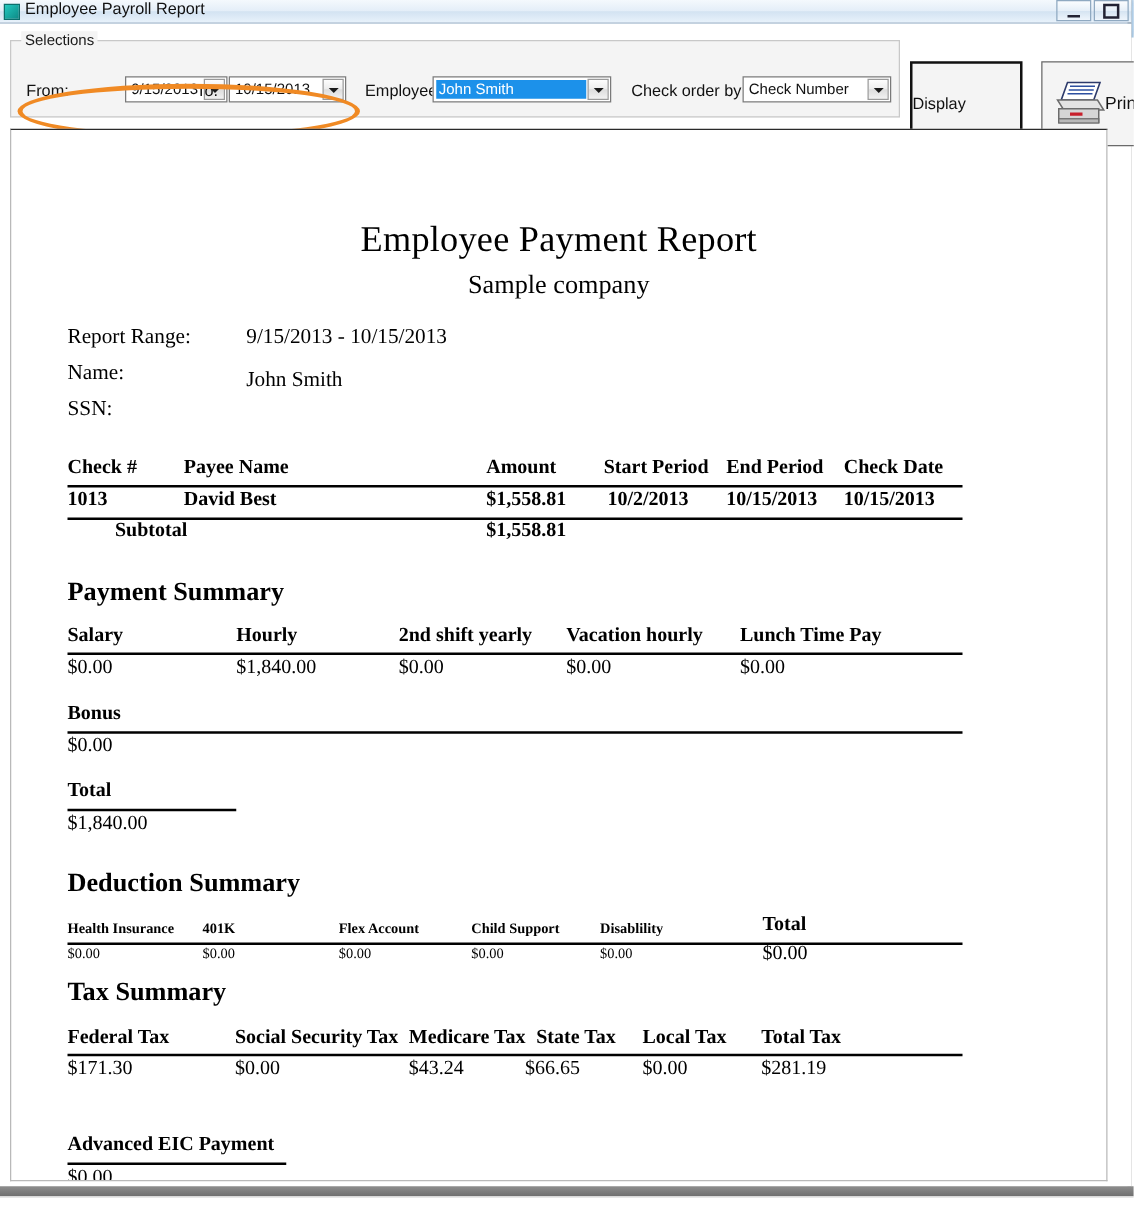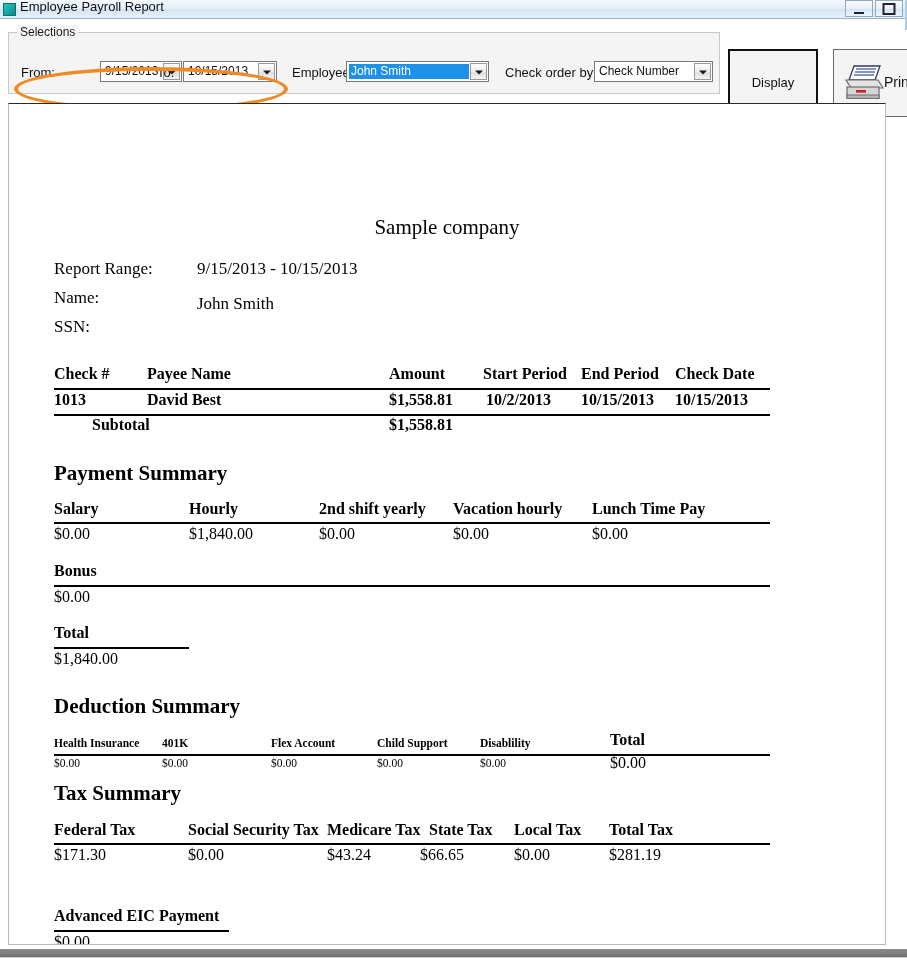--- a/index.html
+++ b/index.html
@@ -123,21 +123,21 @@
     left: 2px; top: 2px; right: 19px; bottom: 2px;
     padding-left: 2px; line-height: 15px;
   }
   .combo.selected { border-color:#7a7a7a; }
 
   #btn-display {
     position: absolute; left: 728px; top: 30px; width: 90px; height: 68px;
     background: #f4f4f4; border: 2px solid #111; box-sizing: border-box;
   }
   #btn-display .lbl {
-    position: absolute; left: 0; right: 0; top: 24px; text-align: center;
+    position: absolute; left: 0; right: 0; top: 24px; 
     font-size: 13px; color: #111;
   }
   #btn-print {
     position: absolute; left: 833px; top: 30px; width: 84px; height: 68px;
     background: #f4f4f4; border: 1px solid #6a6a6a; box-sizing: border-box;
   }
   #printer-icon { position: absolute; left: 8px; top: 14px; width: 44px; height: 38px; }
   #btn-print .lbl {
     position: absolute; left: 50px; top: 24px; font-size: 14px; color: #111;
   }
@@ -270,20 +270,21 @@
         <rect x="5" y="31" width="32" height="3.4" fill="#b9b9b9" stroke="#6c6c6c" stroke-width="1"></rect>
       </svg>
       <div class="lbl">Print</div>
     </div>
 
     <div id="annot-ellipse"></div>
     <div id="annot-text">Change the date range to generate monthly, weekly, quarterly and yearly report</div>
 
     <div id="report">
 
+      <div id="report-title">Employee Payment Report</div>
       <div id="report-company">Sample company</div>
 
       <div class="cell" style="left:45px; top:155px; font-size:17px;">Report Range:</div>
       <div class="cell" style="left:188px; top:155px; font-size:17px;">9/15/2013 - 10/15/2013</div>
 
       <div class="cell" style="left:45px; top:184px; font-size:17px;">Name:</div>
       <div class="cell" style="left:188px; top:190px; font-size:17px;">John Smith</div>
 
       <div class="cell" style="left:45px; top:213px; font-size:17px;">SSN:</div>
       <div class="cell" style="left:188px; top:213px; font-size:17px;"></div>

